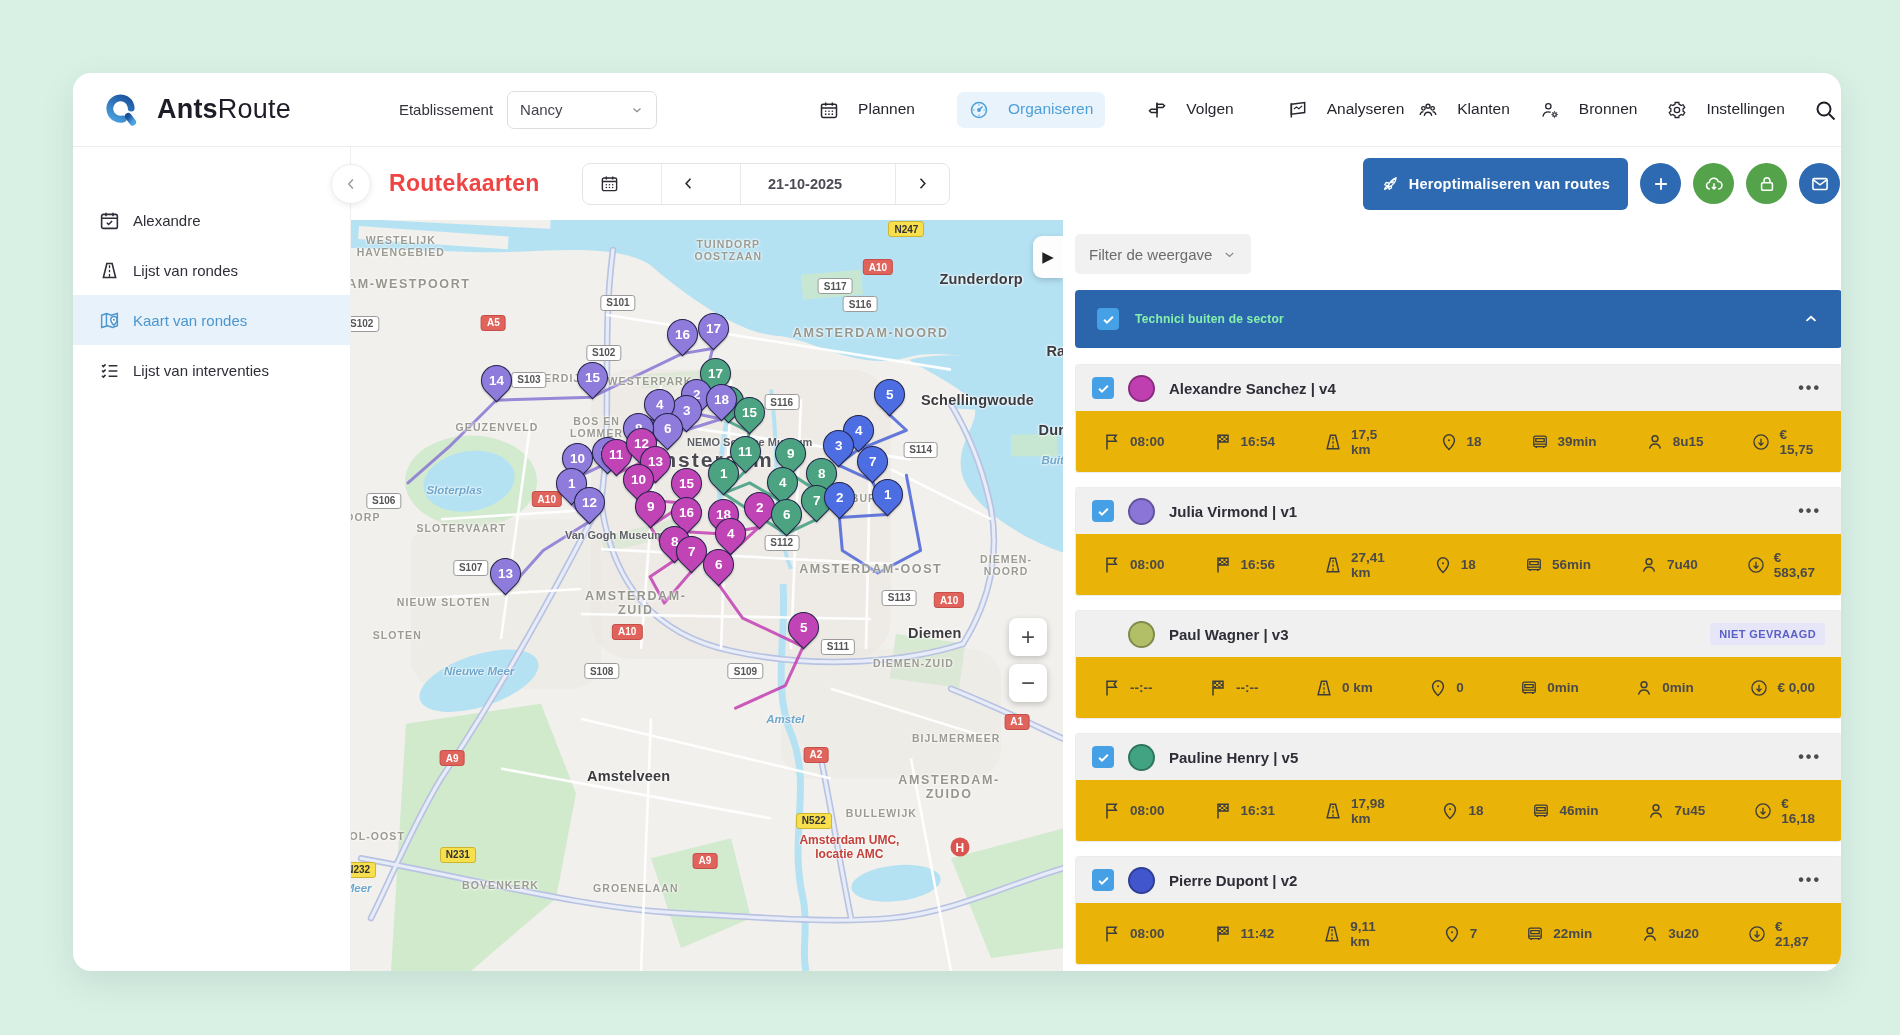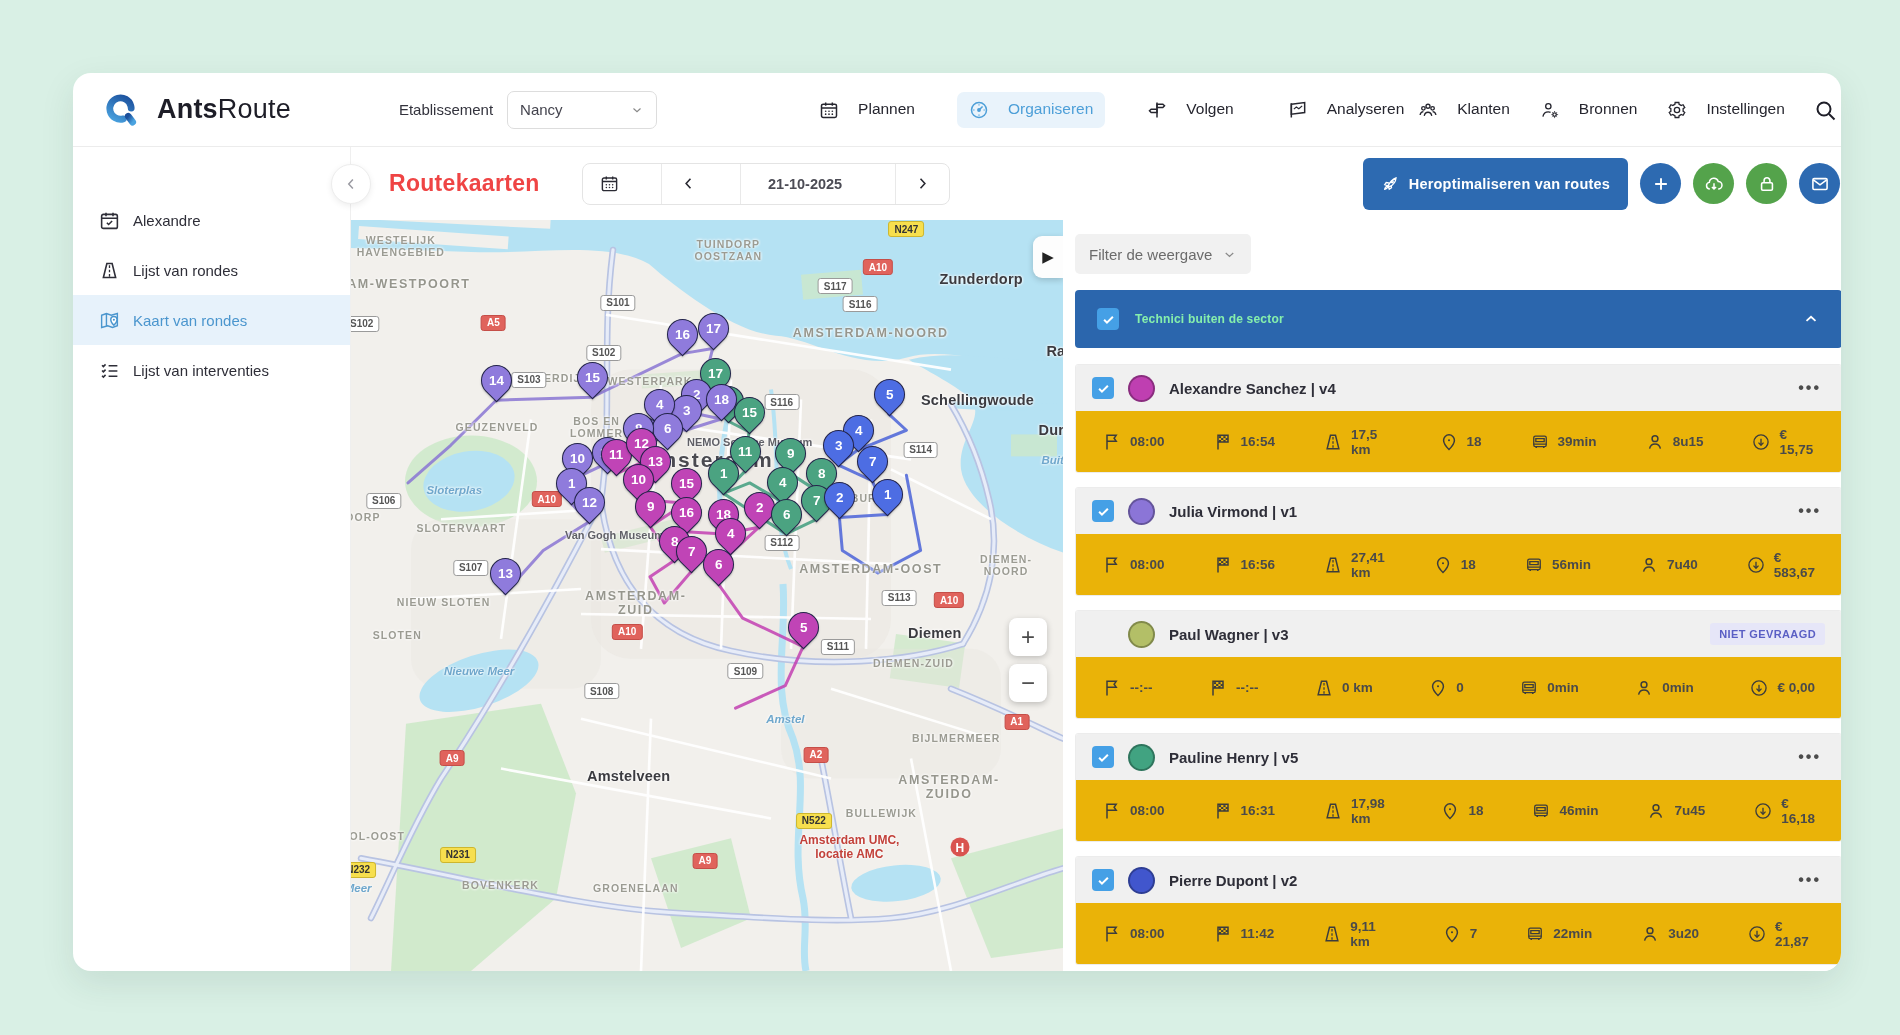--- a/index.html
+++ b/index.html
@@ -468,21 +468,21 @@
               <div class="rbadge rb-s" style="left: 60.5%; top: 24.3%;">S116</div>
               <div class="rbadge rb-s" style="left: 80%; top: 30.6%;">S114</div>
               <div class="rbadge rb-s" style="left: 4.6%; top: 37.4%;">S106</div>
               <div class="rbadge rb-a" style="left: 27.5%; top: 37.2%;">A10</div>
               <div class="rbadge rb-s" style="left: 60.5%; top: 43%;">S112</div>
               <div class="rbadge rb-s" style="left: 16.8%; top: 46.3%;">S107</div>
               <div class="rbadge rb-s" style="left: 77%; top: 50.3%;">S113</div>
               <div class="rbadge rb-a" style="left: 84%; top: 50.6%;">A10</div>
               <div class="rbadge rb-a" style="left: 38.8%; top: 54.8%;">A10</div>
               <div class="rbadge rb-s" style="left: 68.4%; top: 56.8%;">S111</div>
-              <div class="rbadge rb-s" style="left: 35.2%; top: 60.1%; margin-top: 20px;">S108</div>
+              <div class="rbadge rb-s" style="left: 35.2%; top: 60.1%;">S108</div>
               <div class="rbadge rb-s" style="left: 55.4%; top: 60.1%;">S109</div>
               <div class="rbadge rb-a" style="left: 93.5%; top: 66.8%;">A1</div>
               <div class="rbadge rb-a" style="left: 65.3%; top: 71.2%;">A2</div>
               <div class="rbadge rb-a" style="left: 14.2%; top: 71.7%;">A9</div>
               <div class="rbadge rb-n" style="left: 65%; top: 80%;">N522</div>
               <div class="rbadge rb-n" style="left: 15%; top: 84.5%;">N231</div>
               <div class="rbadge rb-n" style="left: 1%; top: 86.5%;">N232</div>
               <div class="rbadge rb-a" style="left: 49.7%; top: 85.3%;">A9</div>
               <div class="rbadge rb-h" style="left: 85.5%; top: 83.5%;">H</div>
             </div>

